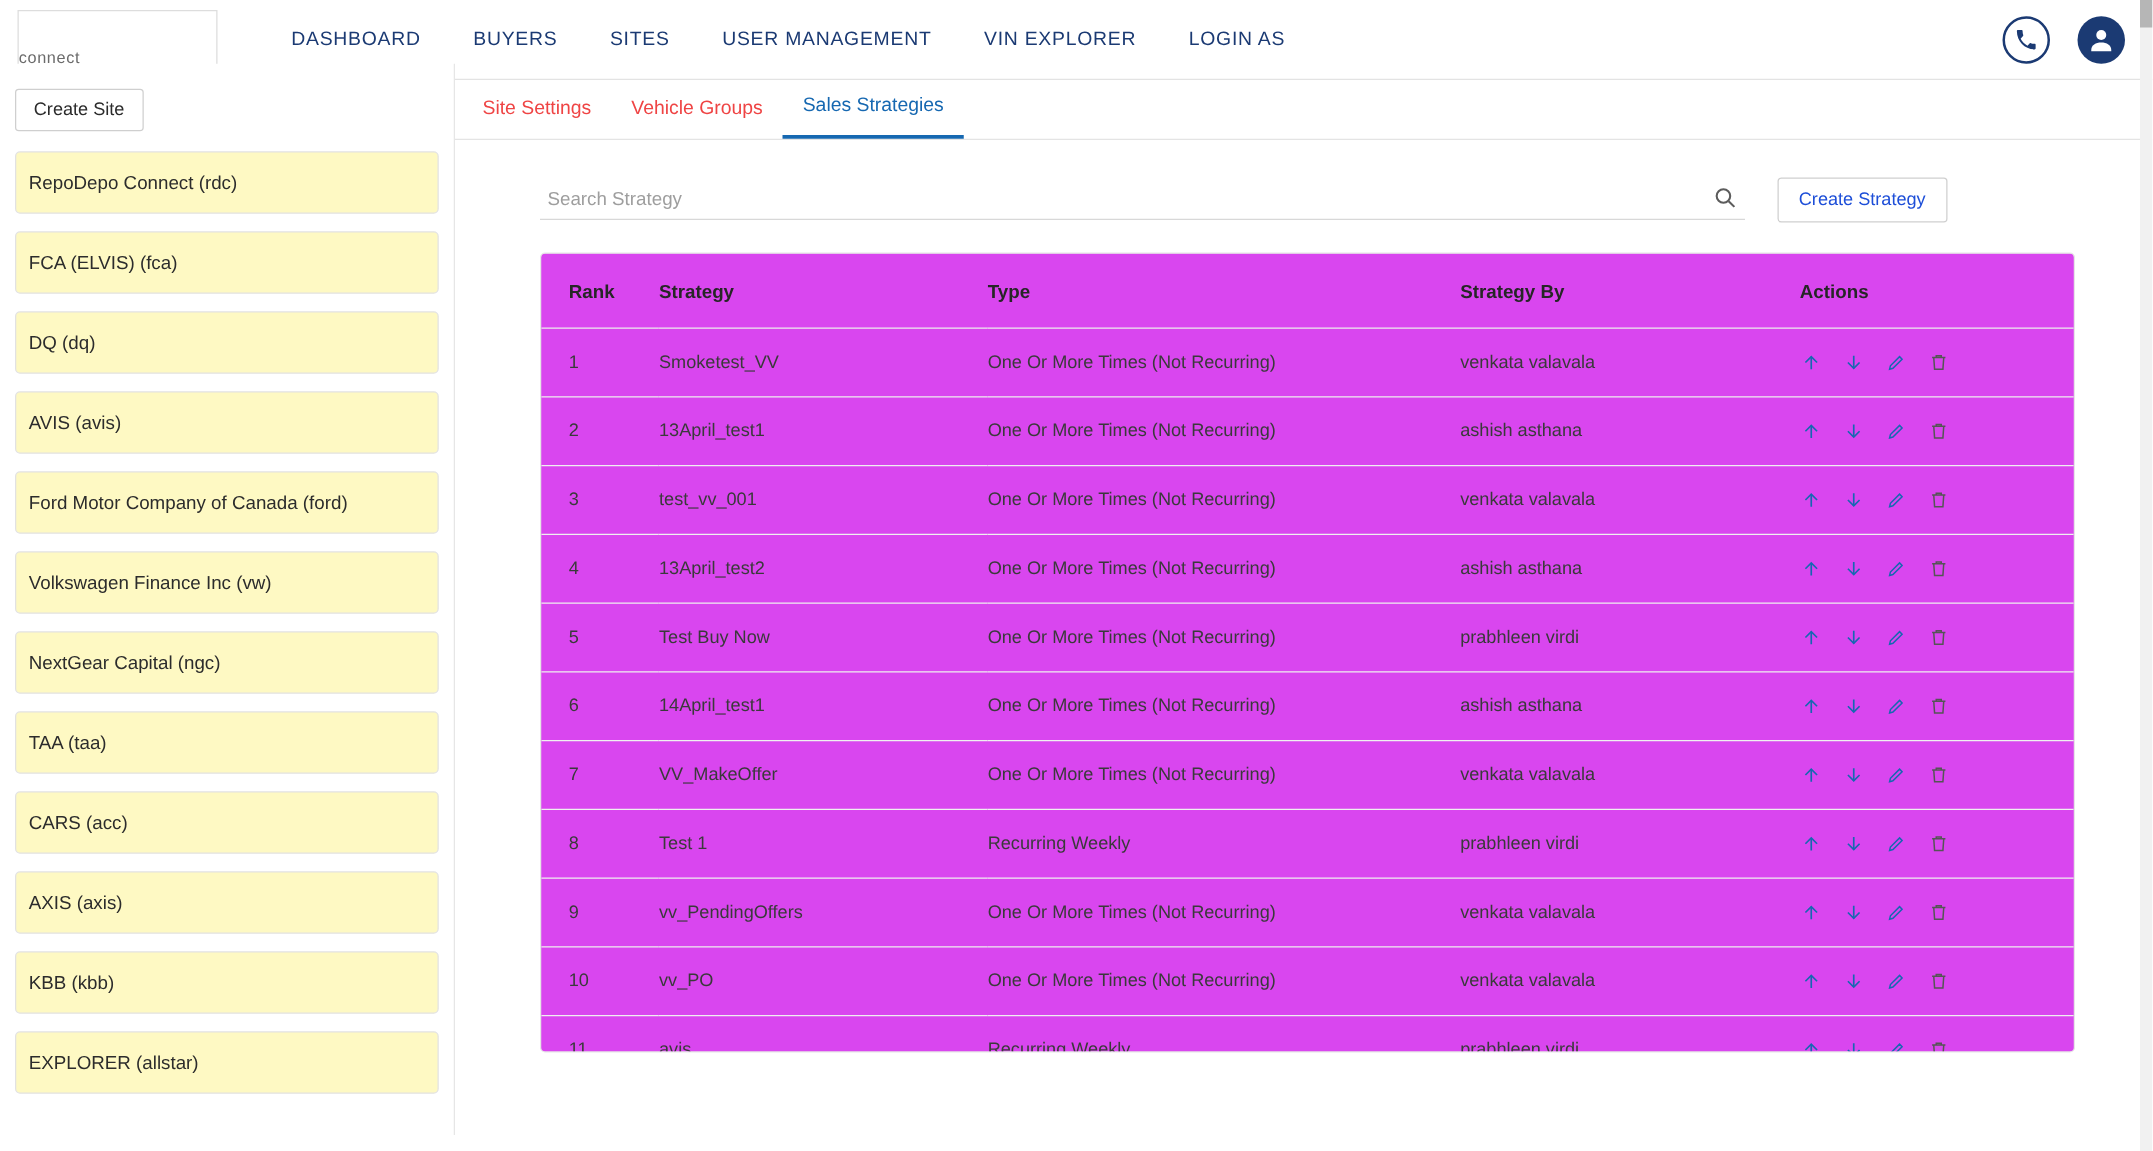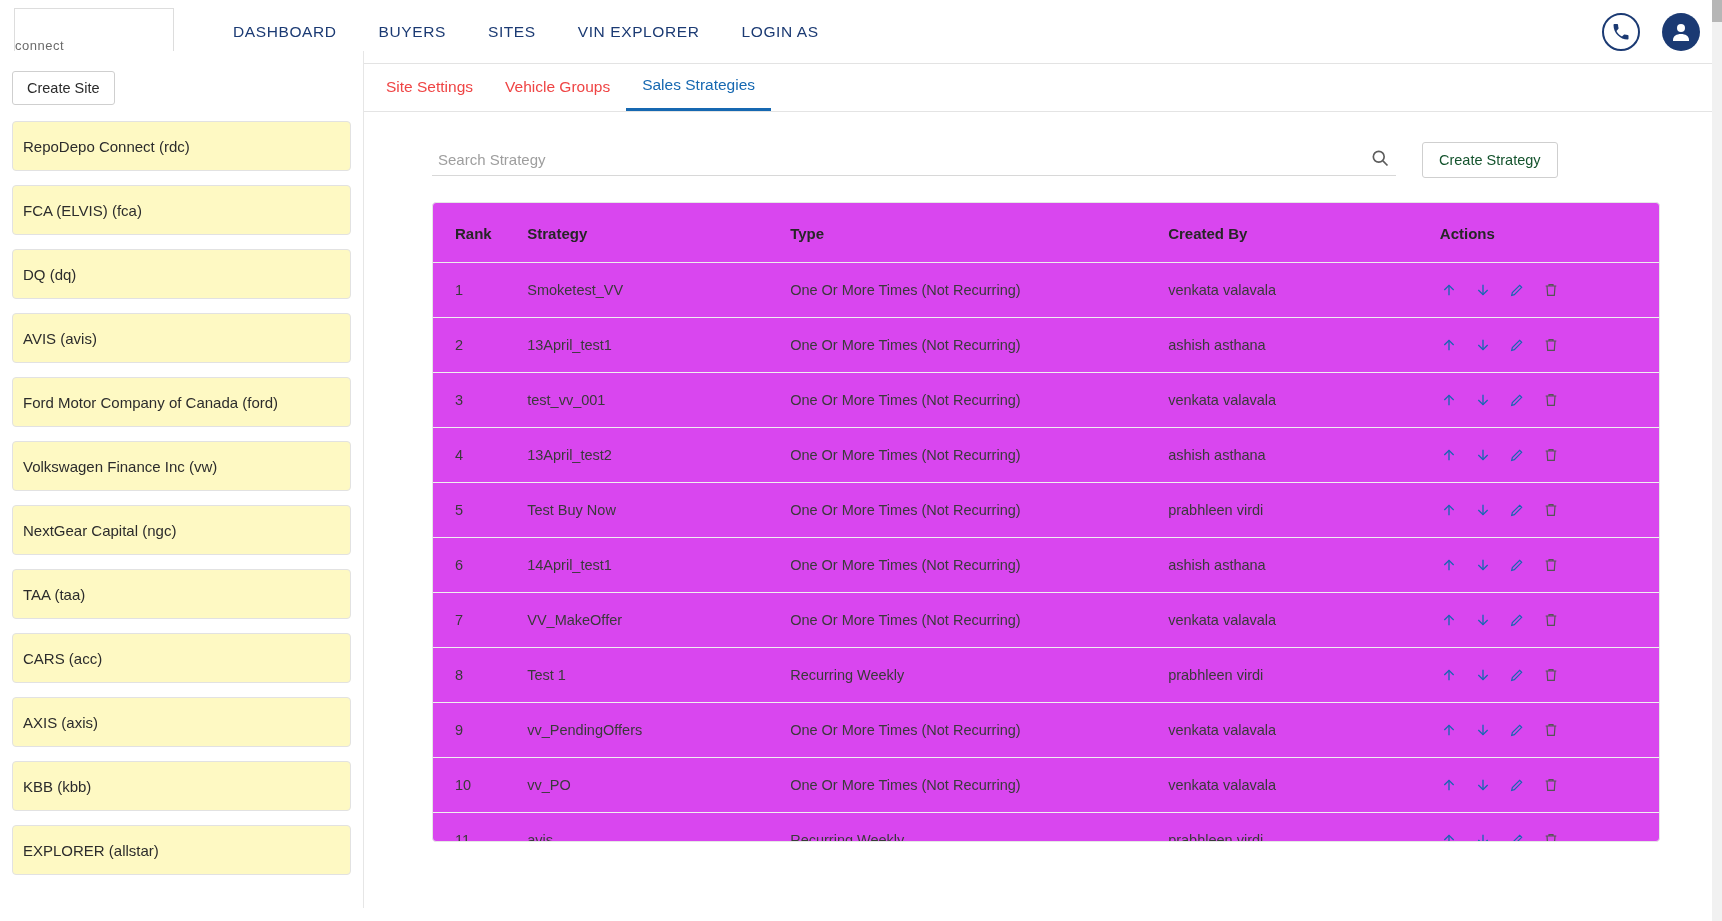--- a/index.html
+++ b/index.html
@@ -139,21 +139,21 @@
   .search-input::placeholder { color: #9e9e9e; }
   .search-icon {
     position: absolute; right: 6px; top: 4px;
     width: 20px; height: 20px;
     cursor: pointer;
   }
   .create-strategy-btn {
     margin-left: 26px;
     border: 1px solid #cfcfcf;
     background: #fff;
-    color: #14532d;
+    color: #1d4ed8;
     font-size: 14.5px;
     padding: 9px 16px;
     border-radius: 3px;
     cursor: pointer;
     white-space: nowrap;
   }
 
   .card {
     margin-top: 24px;
     border: 1px solid #e6e6e6;
@@ -213,20 +213,21 @@
 <div class="app">
 
   <div class="topnav">
     <div class="logo-box">
       <span class="logo-text">connect</span>
     </div>
     <div class="nav-items">
       <div class="nav-item">DASHBOARD</div>
       <div class="nav-item">BUYERS</div>
       <div class="nav-item">SITES</div>
+      <div class="nav-item">USER MANAGEMENT</div>
       <div class="nav-item">VIN EXPLORER</div>
       <div class="nav-item">LOGIN AS</div>
     </div>
     <div class="nav-right">
       <div class="icon-circle phone-ic">
         <svg width="20" height="20" viewBox="0 0 24 24" fill="#1b3a73" aria-hidden="true">
           <path d="M6.6 10.8c1.4 2.8 3.8 5.1 6.6 6.6l2.2-2.2c.3-.3.7-.4 1-.2 1.2.4 2.4.6 3.6.6.6 0 1 .4 1 1V20c0 .6-.4 1-1 1C10.9 21 3 13.1 3 3.5c0-.6.4-1 1-1h3.5c.6 0 1 .4 1 1 0 1.3.2 2.5.6 3.6.1.4 0 .8-.2 1.1l-2.3 2.6z"></path>
         </svg>
       </div>
       <div class="icon-circle avatar-ic">
@@ -278,21 +279,21 @@
         <div class="create-strategy-btn">Create Strategy</div>
       </div>
 
       <div class="card">
         <table class="strategies">
           <thead>
             <tr>
               <th class="col-rank">Rank</th>
               <th class="col-strat">Strategy</th>
               <th class="col-type">Type</th>
-              <th class="col-author">Created By</th>
+              <th class="col-author">Strategy By</th>
               <th class="col-act">Actions</th>
             </tr>
           </thead>
           <tbody>
 
             <tr>
               <td class="col-rank">1</td>
               <td class="col-strat">Smoketest_VV</td>
               <td class="col-type">One Or More Times (Not Recurring)</td>
               <td class="col-author">venkata valavala</td>

